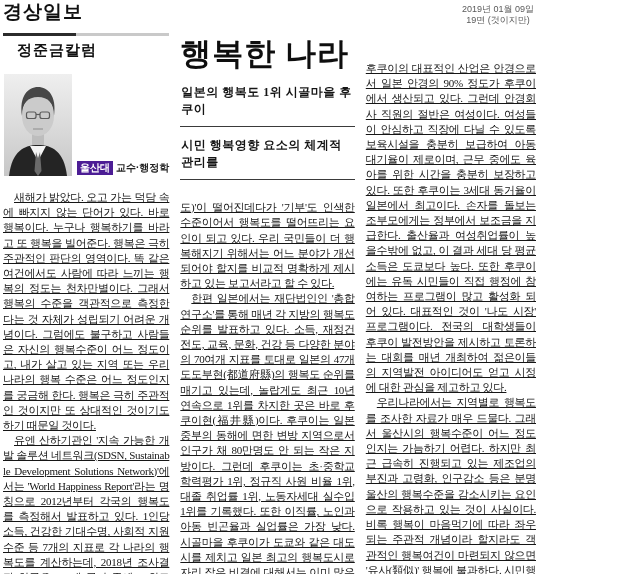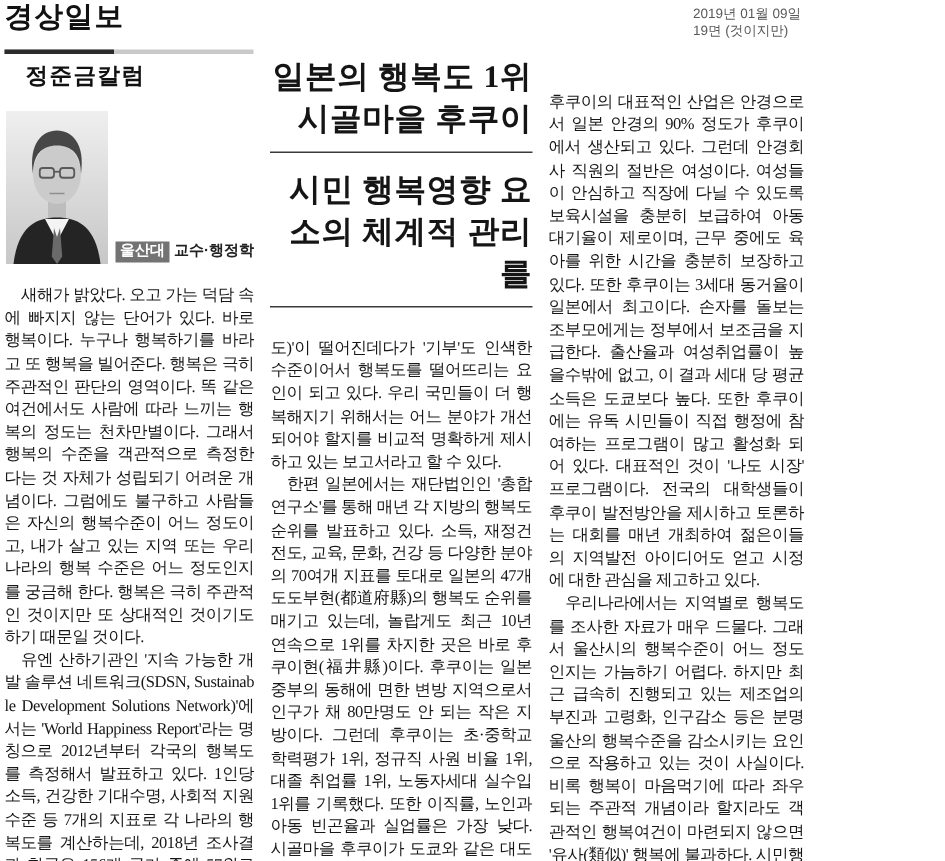--- a/index.html
+++ b/index.html
@@ -13,21 +13,21 @@
     color:#1a1a1a;
     font-family:"Liberation Serif","DejaVu Serif",serif;
   }
   
   .topbar{display:flex;justify-content:space-between;align-items:flex-start;height:26px;}
   .paper-logo{
     font-family:"Liberation Sans","DejaVu Sans",sans-serif;
     font-weight:bold;font-size:19px;letter-spacing:1px;color:#111;line-height:1.1;
   }
   .dateblock{
-    text-align:left;
+    text-align:center;
     font-family:"Liberation Sans","DejaVu Sans",sans-serif;
     font-size:9px;line-height:1.25;color:#595959;padding-top:2px;padding-right:2px;
   }
   
   .cols{display:flex;gap:11px;}
   .col{box-sizing:border-box;}
   .col1{width:195px;padding-top:5px;}
   .col2{width:207px;padding-top:9px;}
   .col3{width:202px;padding-top:33px;}
   
@@ -46,33 +46,33 @@
   .badge{
     display:inline-block;color:#ffffff;padding:1px 3px;margin-right:3px;
     font-weight:bold;font-size:10px;line-height:1.2;
   }
   
   .headline{
     font-weight:bold;font-size:31px;line-height:1.1;color:#0e0e0e;
     letter-spacing:1px;margin:0 0 13px 0;
   }
   .subhead{
-    font-weight:bold;font-size:21px;color:#151515;letter-spacing:0.5px;
-    padding:0 0 8px 1px;border-bottom:1.6px solid #3a3a3a;margin-bottom:10px;text-align:right;
+    font-weight:bold;font-size:12px;color:#151515;letter-spacing:0.5px;
+    padding:0 0 8px 1px;border-bottom:1.6px solid #3a3a3a;margin-bottom:10px;
   }
   .subhead:last-child{margin-bottom:0;}
   .subheads{margin-bottom:20px;}
   
   .body-text{margin-top:14px;}
   .col2 .body-text{margin-top:0;}
   .col3 .body-text{margin-top:0;}
   .body-text p{
     margin:0;text-align:justify;
     font-size:11px;line-height:15.2px;letter-spacing:-0.3px;
-    text-indent:1em;color:#161616;word-break:break-all;
+    text-indent:1em;color:#161616;word-break:break-all;text-decoration:underline;
   }
   .body-text p.cont{text-indent:0;}
 </style>
 </head>
 <body>
 
 <div class="page">
 
   <div class="topbar">
     <div class="paper-logo">경상일보</div>
@@ -106,31 +106,32 @@
           <ellipse cx="34" cy="42" rx="16" ry="20" fill="#cbcbcb"></ellipse>
           <path d="M18 42 C15 22 24 13 34 13 C44 13 53 22 50 42 C50 29 44 23 34 23 C24 23 18 29 18 42 Z" fill="#474747"></path>
           <g stroke="#5a5a5a" stroke-width="1.2" fill="none">
             <rect x="22.5" y="38" width="9.5" height="6.5" rx="2"></rect>
             <rect x="36" y="38" width="9.5" height="6.5" rx="2"></rect>
             <line x1="32" y1="40.5" x2="36" y2="40.5"></line>
           </g>
           <line x1="29" y1="55" x2="39" y2="55" stroke="#8d8d8d" stroke-width="1"></line>
         </svg>
         <div class="caption">
-          <span class="badge" id="org-badge" style="background: #737373; margin-top: 20px;">울산대</span><span>교수·행정학</span>
+          <span class="badge" id="org-badge" style="background: #4c1d95; margin-top: 20px;">울산대</span><span>교수·행정학</span>
         </div>
       </div>
 
       <div class="body-text">
           <p>새해가 밝았다. 오고 가는 덕담 속에 빠지지 않는 단어가 있다. 바로 행복이다. 누구나 행복하기를 바라고 또 행복을 빌어준다. 행복은 극히 주관적인 판단의 영역이다. 똑 같은 여건에서도 사람에 따라 느끼는 행복의 정도는 천차만별이다. 그래서 행복의 수준을 객관적으로 측정한다는 것 자체가 성립되기 어려운 개념이다. 그럼에도 불구하고 사람들은 자신의 행복수준이 어느 정도이고, 내가 살고 있는 지역 또는 우리나라의 행복 수준은 어느 정도인지를 궁금해 한다. 행복은 극히 주관적인 것이지만 또 상대적인 것이기도 하기 때문일 것이다.</p>
           <p>유엔 산하기관인 '지속 가능한 개발 솔루션 네트워크(SDSN, Sustainable Development Solutions Network)'에서는 'World Happiness Report'라는 명칭으로 2012년부터 각국의 행복도를 측정해서 발표하고 있다. 1인당 소득, 건강한 기대수명, 사회적 지원수준 등 7개의 지표로 각 나라의 행복도를 계산하는데, 2018년 조사결과 한국은 156개 국가 중에 57위로 나타났다. 우리나라는 소득이나 수명 부분은 성적이 높은 편이지만, '삶을 선택해 만들어가는 자유'가 많이 약하며, '정치인과 기업인에 대한 신뢰성(부패의 인식정</p>
         </div>
     </div>
 
     <div class="col col2">
+      <div class="headline">행복한 나라</div>
       <div class="subheads">
           <div class="subhead">일본의 행복도 1위 시골마을 후쿠이</div>
           <div class="subhead">시민 행복영향 요소의 체계적 관리를</div>
         </div>
       <div class="body-text">
           <p class="cont">도)'이 떨어진데다가 '기부'도 인색한 수준이어서 행복도를 떨어뜨리는 요인이 되고 있다. 우리 국민들이 더 행복해지기 위해서는 어느 분야가 개선되어야 할지를 비교적 명확하게 제시하고 있는 보고서라고 할 수 있다.</p>
           <p>한편 일본에서는 재단법인인 '총합연구소'를 통해 매년 각 지방의 행복도 순위를 발표하고 있다. 소득, 재정건전도, 교육, 문화, 건강 등 다양한 분야의 70여개 지표를 토대로 일본의 47개 도도부현(都道府縣)의 행복도 순위를 매기고 있는데, 놀랍게도 최근 10년 연속으로 1위를 차지한 곳은 바로 후쿠이현(福井縣)이다. 후쿠이는 일본 중부의 동해에 면한 변방 지역으로서 인구가 채 80만명도 안 되는 작은 지방이다. 그런데 후쿠이는 초·중학교 학력평가 1위, 정규직 사원 비율 1위, 대졸 취업률 1위, 노동자세대 실수입 1위를 기록했다. 또한 이직률, 노인과 아동 빈곤율과 실업률은 가장 낮다. 시골마을 후쿠이가 도쿄와 같은 대도시를 제치고 일본 최고의 행복도시로 자리 잡은 비결에 대해서는 이미 많은 분석이 시도되었지만(〈이토록 멋진 마을〉, 후지요시 마사하루 지음·김범수 옮김), 우리의 현실에 시사점을 줄 수 있는 몇 가지를 소개하고자 한다.</p>
         </div>
     </div>
 

